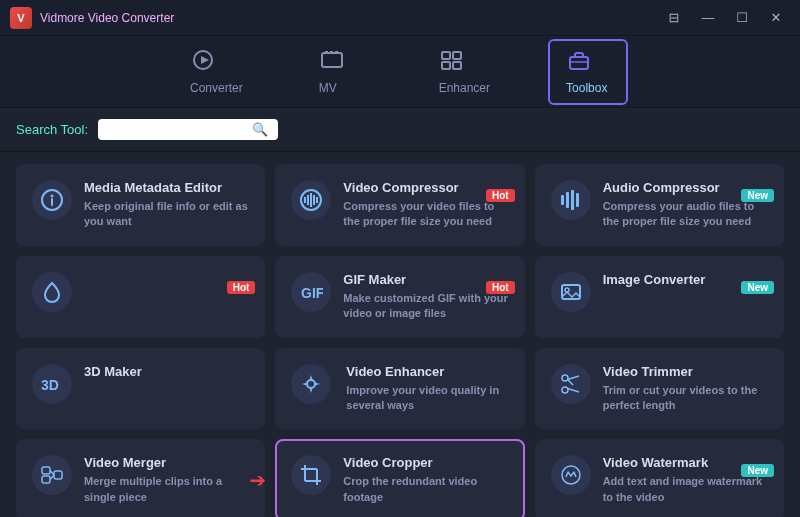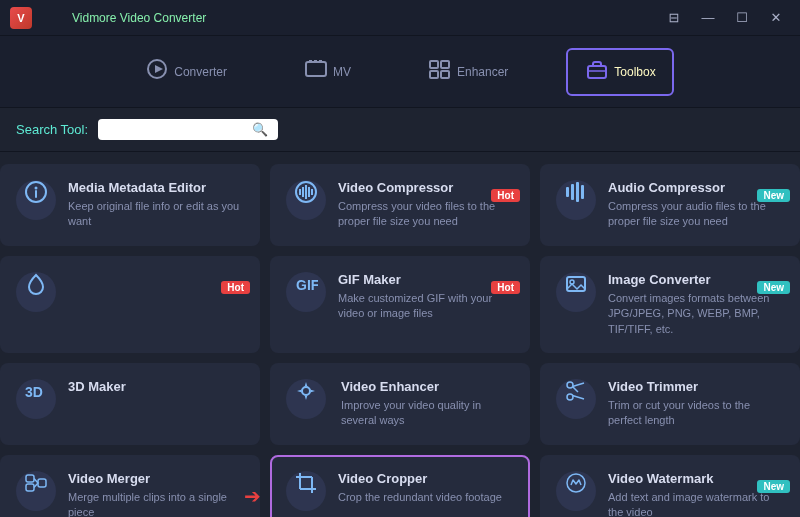--- a/index.html
+++ b/index.html
@@ -35,22 +35,21 @@
       border-radius: 4px;
       display: flex;
       align-items: center;
       justify-content: center;
       font-size: 11px;
       color: white;
       font-weight: bold;
     }
     .title-text {
       font-size: 12px;
-      color: #86efac;
-      margin-left: 32px;
+      color: #f0abfc;
     }
     .title-bar-controls {
       display: flex;
       gap: 6px;
       align-items: center;
     }
     .title-btn {
       width: 28px;
       height: 20px;
       display: flex;
@@ -67,43 +66,43 @@
       height: 72px;
       background: #1a1f2e;
       display: flex;
       align-items: center;
       justify-content: center;
       gap: 40px;
       border-bottom: 1px solid #111520;
     }
     .nav-tab {
       display: flex;
-      flex-direction: row;
-      align-items: center;
+      flex-direction: column;
+      align-items: flex-start;
       gap: 4px;
       cursor: pointer;
       padding: 8px 16px;
       border-radius: 6px;
       border: 2px solid transparent;
       transition: all 0.2s;
       min-width: 80px;
     }
     .nav-tab.active {
       border-color: #7b68ee;
     }
     .nav-tab-icon {
       font-size: 22px;
       color: #8890b0;
     }
     .nav-tab.active .nav-tab-icon { color: #7b68ee; }
     .nav-tab-label {
       font-size: 12px;
       color: #8890b0;
     }
-    .nav-tab.active .nav-tab-label { color: #fef9c3; }
+    .nav-tab.active .nav-tab-label { color: #7dd3fc; }
 
     
     .search-bar {
       height: 44px;
       background: #1e2330;
       display: flex;
       align-items: center;
       padding: 0 16px;
       gap: 10px;
       border-bottom: 1px solid #111520;
@@ -134,21 +133,21 @@
       color: #5a8dee;
       font-size: 13px;
       cursor: pointer;
     }
 
     
     .tool-grid {
       display: grid;
       grid-template-columns: repeat(3, 1fr);
       gap: 10px;
-      padding: 12px 0;
+      padding: 12px 16px;
       background: #1e2330;
       overflow-y: auto;
       height: calc(517px - 36px - 72px - 44px);
     }
 
     .tool-card {
       background: #252b3d;
       border-radius: 8px;
       padding: 14px 14px 14px 14px;
       display: flex;
@@ -162,38 +161,39 @@
     .tool-card.highlighted {
       border-color: #b06be0;
     }
 
     .tool-card-icon {
       width: 40px;
       height: 40px;
       border-radius: 50%;
       background: #2e3550;
       display: flex;
-      align-items: flex-start;
+      align-items: center;
       justify-content: center;
       font-size: 20px;
       flex-shrink: 0;
       color: #7eb8f5;
     }
 
     .tool-card-content { flex: 1; }
     .tool-card-title {
       font-size: 13px;
       font-weight: 600;
       color: #d8ddf0;
       margin-bottom: 4px;
     }
     .tool-card-desc {
       font-size: 11px;
       color: #8890b0;
       line-height: 1.4;
+      font-weight: bold;
     }
 
     .badge {
       position: absolute;
       top: 23px;
       right: 8px;
       font-size: 10px;
       font-weight: bold;
       padding: 1px 6px;
       border-radius: 3px;
@@ -349,21 +349,20 @@
     <div class="tool-card" style="position: relative;">
       <div class="tool-card-icon">
         <svg width="24" height="24" viewBox="0 0 24 24" fill="none">
           <rect x="3" y="5" width="18" height="14" rx="2" stroke="#7eb8f5" stroke-width="2" fill="none"></rect>
           <circle cx="8" cy="10" r="2" stroke="#7eb8f5" stroke-width="1.5" fill="none"></circle>
           <path d="M3 17 L8 12 L13 17 L17 13 L21 17" stroke="#7eb8f5" stroke-width="1.5" fill="none"></path>
         </svg>
       </div>
       <div class="tool-card-content">
         <div class="tool-card-title">Image Converter</div>
-        <div class="tool-card-desc">Convert images formats between JPG/JPEG, PNG, WEBP, BMP, TIF/TIFF, etc.</div>
       </div>
       <span class="badge badge-new">New</span>
     </div>
     <div class="tool-card" style="position: relative;">
       <div class="tool-card-icon">
         <svg width="24" height="24" viewBox="0 0 24 24" fill="none">
           <text x="1" y="18" font-size="14" font-weight="bold" fill="#7eb8f5" font-family="Arial">3D</text>
         </svg>
       </div>
       <div class="tool-card-content">

